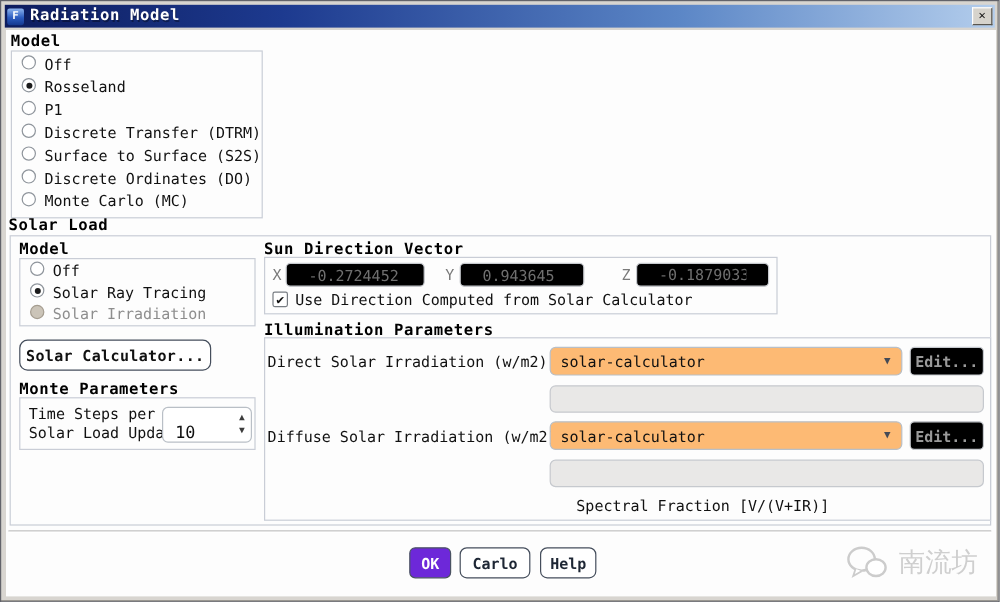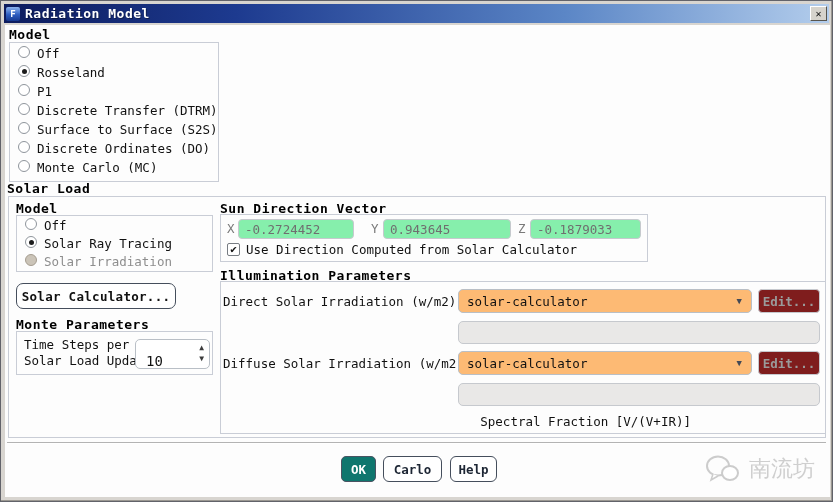--- a/index.html
+++ b/index.html
@@ -36,56 +36,56 @@
   .radio-row.compact { height:18px; }
   .radio { width:12px; height:12px; border:1px solid #8f959c; border-radius:50%; background:#fff;
     margin-right:7px; flex:0 0 auto; position:relative; }
   .radio.selected::after { content:""; position:absolute; left:2.5px; top:2.5px; width:5px; height:5px;
     border-radius:50%; background:#1c1c1c; }
   .radio.disabled { background:#cbc4b8; border-color:#a59d90; }
   .radio-label { font-size:12.5px; color:#111; }
   .radio-label.disabled { color:#8e8e8e; }
 
   
-  .field { border:1px solid #c6c9ce; border-radius:4px; background:#86efac; color:#6f6f6f;
-    font-family:inherit; font-size:12.5px; padding:0 6px; height:20px; }
+  .field { border:1px solid #c6c9ce; border-radius:4px; background:#000000; color:#6f6f6f;
+    font-family:inherit; font-size:12.5px; padding:0 18px; height:20px; }
   .field-white { border:1px solid #b9bfc6; border-radius:4px; background:#ffffff; color:#111;
     font-family:inherit; font-size:12.5px; padding:0 6px; }
 
   
   .checkbox { width:13px; height:13px; border:1px solid #777c82; background:#fff; border-radius:2px;
     display:flex; align-items:center; justify-content:center; font-size:11px; font-weight:bold; color:#111; }
 
   
   .dropdown { position:absolute; height:24px; background:#fdba74; border:1px solid #b9bfc6; border-radius:5px;
     display:flex; align-items:center; padding:0 8px; cursor:pointer; }
   .dropdown .caret { position:absolute; right:9px; font-size:9px; color:#444a56; }
 
-  .edit-btn { position:absolute; height:24px; background:#7f1d1d; border:1px solid #c6c9ce; border-radius:4px;
+  .edit-btn { position:absolute; height:24px; background:#000000; border:1px solid #c6c9ce; border-radius:4px;
     color:#9a9a9a; font-weight:bold; font-size:12.5px; font-family:inherit;
     display:flex; align-items:center; justify-content:center; }
 
   .empty-field { position:absolute; height:23px; background:#e9e8e7; border:1px solid #c6c9ce; border-radius:5px; }
 
   
   .calc-btn { position:absolute; left:7px; top:86px; width:160px; height:26px; background:#fff;
     border:1.5px solid #454e5c; border-radius:7px; font-family:inherit; font-weight:bold; font-size:12.5px;
     color:#111; display:flex; align-items:center; justify-content:center; cursor:pointer; letter-spacing:0.3px; }
 
   .spinner { position:absolute; left:118px; top:7px; width:75px; height:30px; background:#fff;
     border:1px solid #b9bfc6; border-radius:5px; }
   .spinner input { position:absolute; left:10px; top:10px; width:36px; height:22px; border:none; outline:none;
     font-family:inherit; font-size:14px; color:#111; background:transparent; }
   .spin-arrows { position:absolute; right:5px; top:2px; display:flex; flex-direction:column; line-height:11px; }
   .spin-arrows span { font-size:8px; color:#3c3c3c; cursor:pointer; text-align:center; }
 
   .separator { position:absolute; left:2px; top:417px; width:819px; height:2px;
     border-top:1px solid #b3b3b3; border-bottom:1px solid #ffffff; }
 
-  .btn-ok { position:absolute; left:336px; top:431px; width:35px; height:26px; background:#0f766e;
+  .btn-ok { position:absolute; left:336px; top:431px; width:35px; height:26px; background:#6d28d9;
     border:1px solid #4a5362; border-radius:5px; color:#fff; font-family:inherit; font-weight:bold;
     font-size:12.5px; display:flex; align-items:center; justify-content:center; cursor:pointer; }
   .btn-outline { position:absolute; top:431px; height:26px; background:#fff; border:1.5px solid #454e5c;
     border-radius:6px; color:#1d2634; font-family:inherit; font-weight:bold; font-size:12.5px;
     display:flex; align-items:center; justify-content:center; cursor:pointer; }
 
   .watermark { position:absolute; left:700px; top:429px; display:flex; align-items:center; gap:8px;
     color:#cfcfcf; }
   .watermark-text { font-family:"DejaVu Sans",sans-serif; font-size:22px; color:#cfcfcf; }
   .lbl { font-size:12.5px; color:#111; white-space:nowrap; }
@@ -170,21 +170,21 @@
             <span>▼</span>
           </div>
         </div>
       </div>
 
       <div class="heading" style="left:211px; top:4px;">Sun Direction Vector</div>
       <div class="groupbox" style="left:211px; top:17px; width:428px; height:48px;">
         <span class="lbl-gray" style="position:absolute; left:6px; top:6px;">X</span>
         <input class="field" style="position: absolute; left: 17px; top: 4px; width: 116px;" value="-0.2724452">
         <span class="lbl-gray" style="position:absolute; left:150px; top:6px;">Y</span>
-        <input class="field" style="position: absolute; left: 162px; top: 4px; width: 128px;" value="0.943645">
+        <input class="field" style="position: absolute; left: 162px; top: 4px; width: 104px;" value="0.943645">
         <span class="lbl-gray" style="position:absolute; left:297px; top:6px;">Z</span>
         <input class="field" style="position: absolute; left: 309px; top: 4px; width: 111px;" value="-0.1879033">
         <div style="position:absolute; left:6px; top:27px; display:flex; align-items:center; gap:6px;">
           <span class="checkbox">✔</span>
           <span class="lbl">Use Direction Computed from Solar Calculator</span>
         </div>
       </div>
 
       <div class="heading" style="left:211px; top:71px;">Illumination Parameters</div>
       <div class="groupbox" style="left:211px; top:84px; width:606px; height:153px;">

